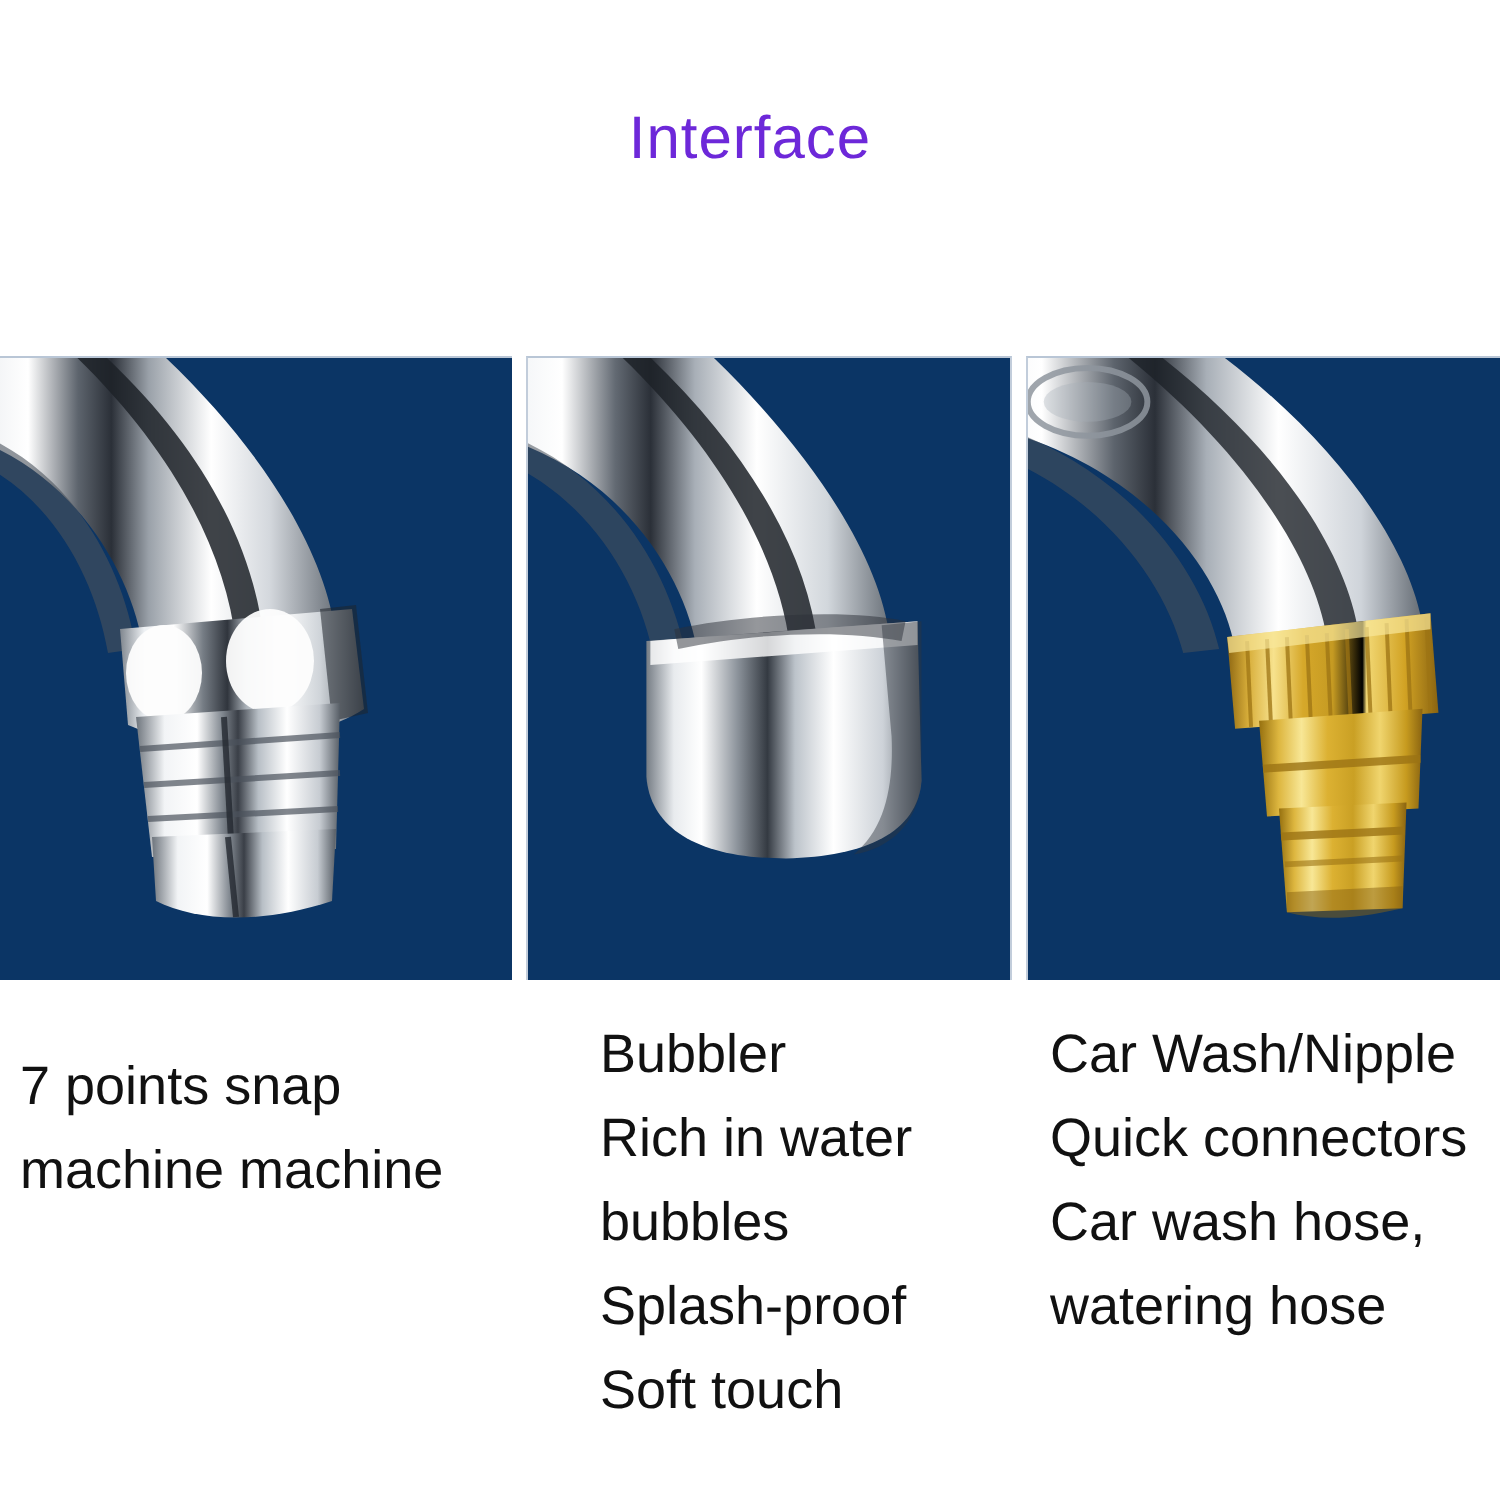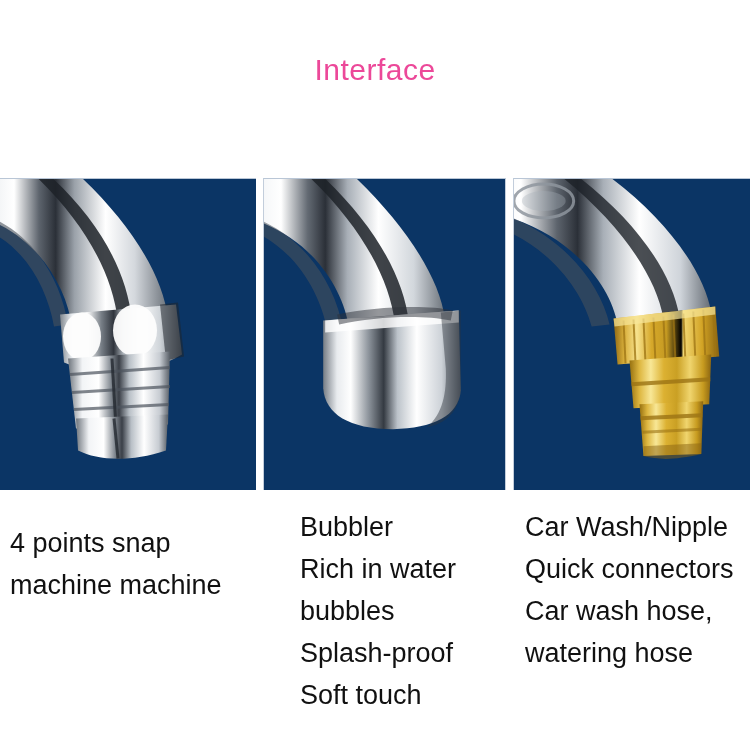--- a/index.html
+++ b/index.html
@@ -16,21 +16,21 @@
   }
 
   
   #page-title {
     position: absolute;
     left: 0;
     top: 55px;
     width: 750px;
     text-align: center;
     font-size: 30px;
-    color: #ec4899;
+    color: #6d28d9;
     letter-spacing: 0.5px;
     line-height: 1;
   }
 
   
   #panel-row {
     position: absolute;
     left: 0;
     top: 178px;
     width: 750px;
@@ -262,21 +262,21 @@
 
         <path d="M 130 268 L 188 265 L 188 276 C 162 282 146 282 130 278 Z" fill="#8a6411" opacity="0.5"></path>
       </svg>
     </div>
   </div>
 </div>
 
 <div id="captions">
 
   <div class="caption c1">
-    <span class="ln">4 points snap</span>
+    <span class="ln">7 points snap</span>
     <span class="ln">machine machine</span>
   </div>
 
   <div class="caption c3">
     <span class="ln">Car Wash/Nipple</span>
     <span class="ln">Quick connectors</span>
     <span class="ln">Car wash hose,</span>
     <span class="ln">watering hose</span>
   </div>
 

